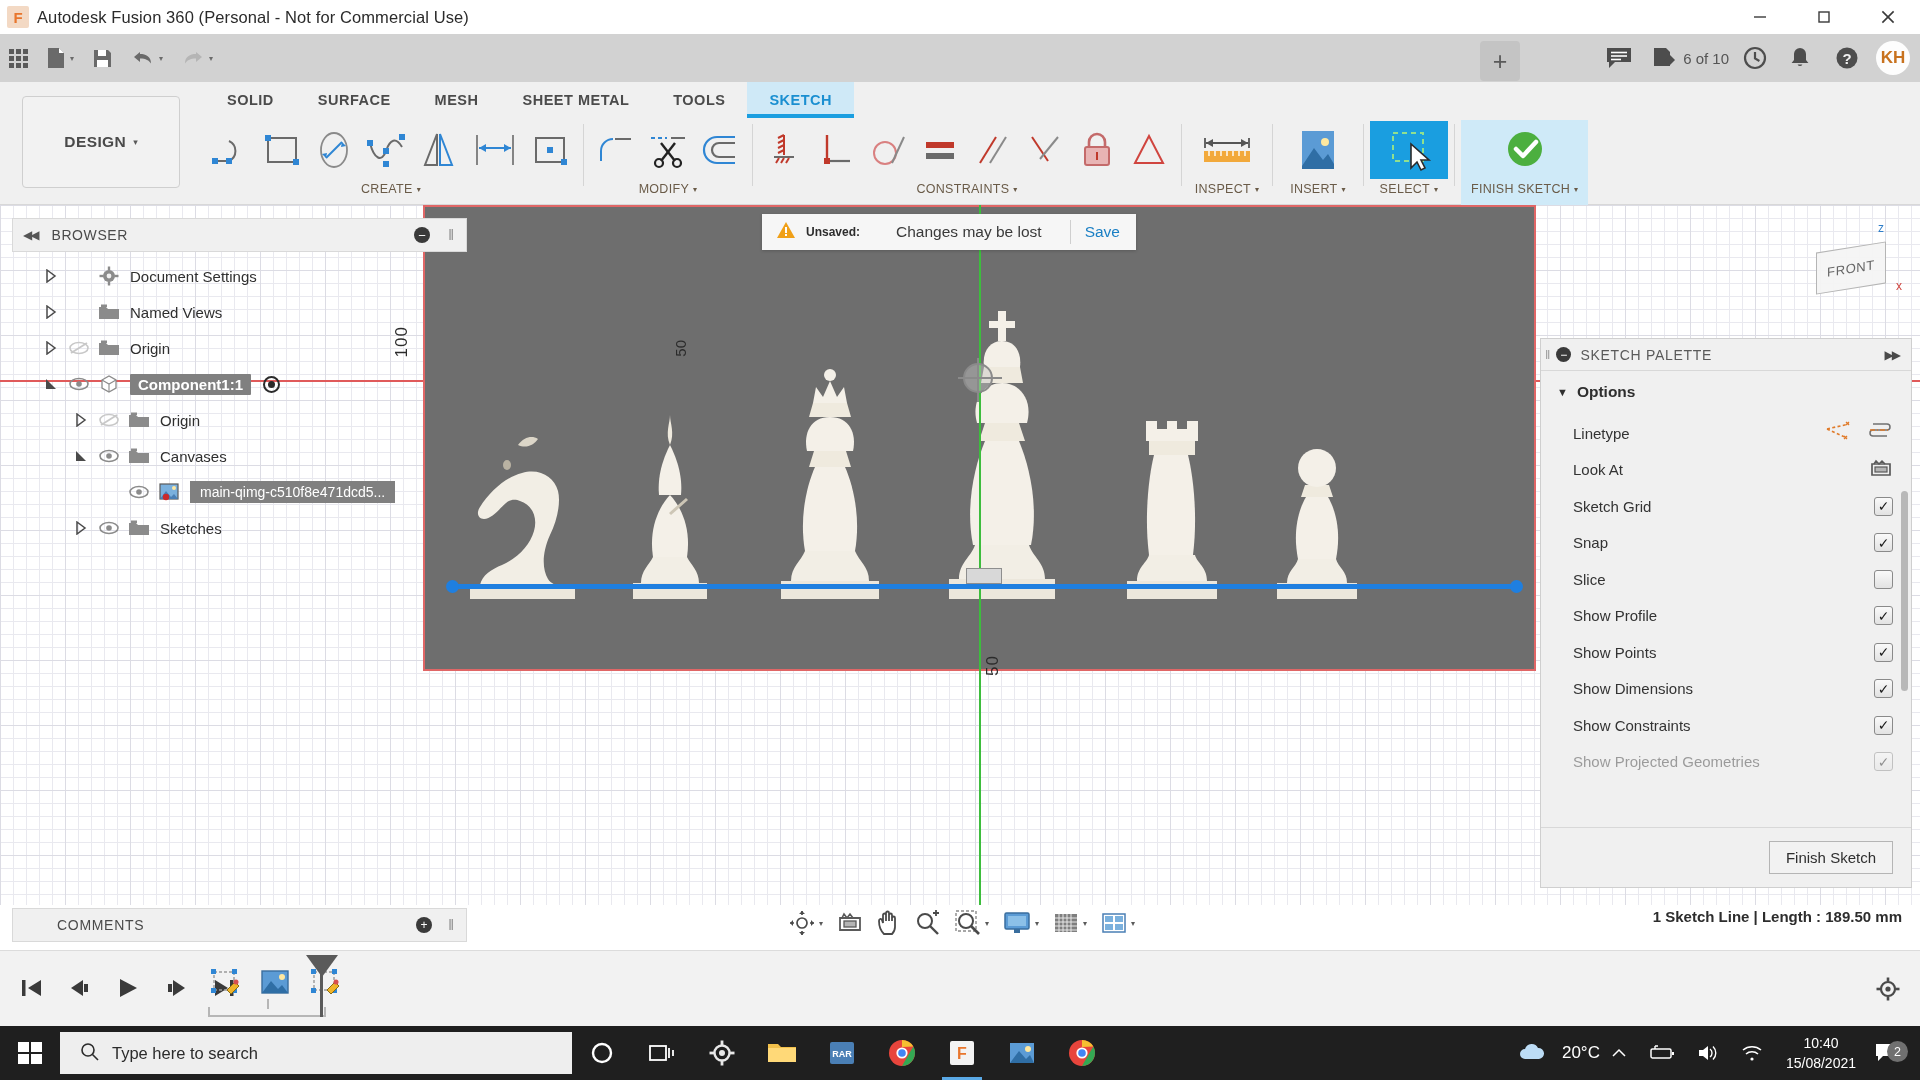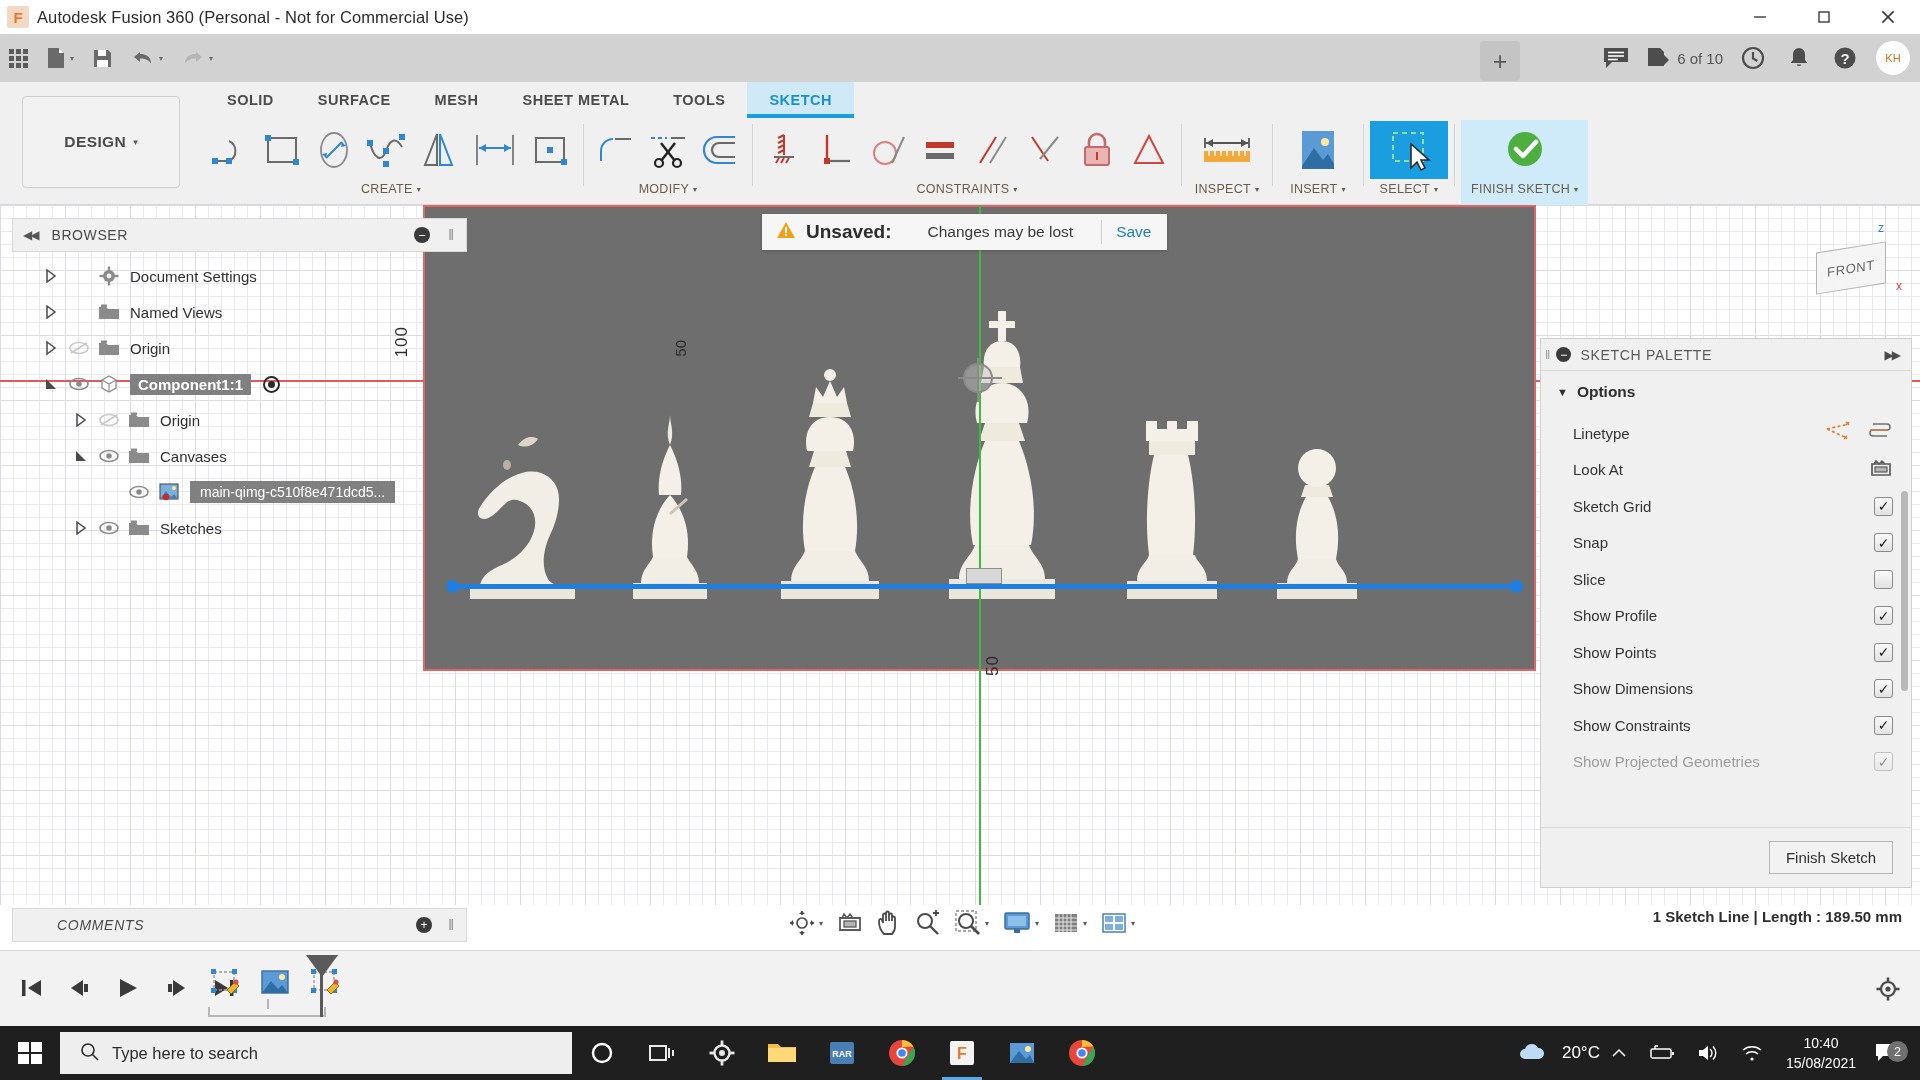--- a/index.html
+++ b/index.html
@@ -55,28 +55,28 @@
     position: absolute; right: 14px; top: 12px; font-size: 17px; color: #888;
     width: 20px; height: 20px; display: flex; align-items: center; justify-content: center;
   }
   .tab-plus {
     position: absolute; left: 1480px; top: 7px; width: 40px; height: 40px;
     background: #c4c4c4; border-radius: 4px; display: flex; align-items: center; justify-content: center;
     font-size: 25px; color: #5a5a5a; line-height: 1;
   }
   .qa-right { position: absolute; right: 10px; top: 0; height: 48px; display: flex; align-items: center; gap: 4px; }
   .qa-ricon {
-    height: 48px; min-width: 42px; display: flex; align-items: center; justify-content: center;
+    height: 48px; min-width: 42px; display: flex; align-items: center; justify-content: space-between;
     color: #4d4d4d; padding: 0 5px;
   }
   .jobs-count { font-size: 15px; color: #555; margin-left: 5px; }
   .avatar {
     width: 34px; height: 34px; border-radius: 50%; background: #fdfdfd;
     display: flex; align-items: center; justify-content: center;
-    font-size: 11px; color: #c8721e; font-weight: 400; margin-left: 6px;
+    font-size: 17px; color: #c8721e; font-weight: 700; 
   }
 
   
   .ribbon {
     position: absolute; left: 0; top: 82px; width: 1920px; height: 123px;
     background: #f0f0f0; border-bottom: 1px solid #d8d8d8;
   }
   .ws-box {
     position: absolute; left: 22px; top: 14px; width: 158px; height: 92px;
     background: #f2f2f2; border: 1px solid #cfcfcf; border-radius: 4px;
@@ -204,21 +204,21 @@
     position: absolute; left: 966px; top: 568px; width: 36px; height: 16px;
     background: #d8d8d8; border: 1px solid #8e8e8e;
   }
 
   
   .toast {
     position: absolute; left: 762px; top: 214px; height: 36px; background: #f6f6f6;
     display: flex; align-items: center; box-shadow: 0 1px 3px rgba(0,0,0,.18);
   }
   .toast .warn { margin: 0 10px 0 14px; font-size: 17px; color: #f0a018; }
-  .toast .t1 { font-size: 19px; font-weight: bold; color: #2d2d2d; }
+  .toast .t1 { font-size: 12px; font-weight: bold; color: #2d2d2d; }
   .toast .t2 { font-size: 15.5px; color: #3a3a3a; margin-left: 36px; }
   .toast .divider { width: 1px; height: 24px; background: #cfcfcf; margin: 0 14px 0 28px; }
   .toast .save { font-size: 15.5px; color: #1a7fc4; margin-right: 16px; }
 
   
   .viewcube { position: absolute; left: 1800px; top: 215px; width: 110px; height: 90px; }
   .vc-face {
     position: absolute; left: 16px; top: 32px; width: 70px; height: 42px;
     background: rgba(244,244,244,.92); border: 1px solid #b5b5b5;
     display: flex; align-items: center; justify-content: center;
@@ -270,21 +270,21 @@
   .btn-finish {
     padding: 7px 16px; border: 1px solid #b5b5b5; background: #f2f2f2;
     font-size: 15px; color: #2f2f2f;
   }
 
   
   .comments-bar {
     position: absolute; left: 12px; top: 908px; width: 455px; height: 34px;
     background: #f0f0f0; border: 1px solid #d9d9d9; display: flex; align-items: center;
   }
-  .comments-bar .ttl { font-size: 14px; color: #4a4a4a; letter-spacing: .7px; margin-left: 44px; font-style: italic; }
+  .comments-bar .ttl { font-size: 14px; color: #4a4a4a; letter-spacing: .7px; margin-left: 44px; }
   .comments-bar .plus {
     position: absolute; right: 34px; width: 16px; height: 16px; border-radius: 50%;
     background: #3a3a3a; color: #fff; font-size: 12px; display: flex; align-items: center;
     justify-content: center; line-height: 1;
   }
   .comments-bar .grip { position: absolute; right: 12px; color: #8a8a8a; font-size: 14px; }
 
   .nav-bar {
     position: absolute; left: 782px; top: 903px; height: 40px; display: flex; align-items: center;
   }

